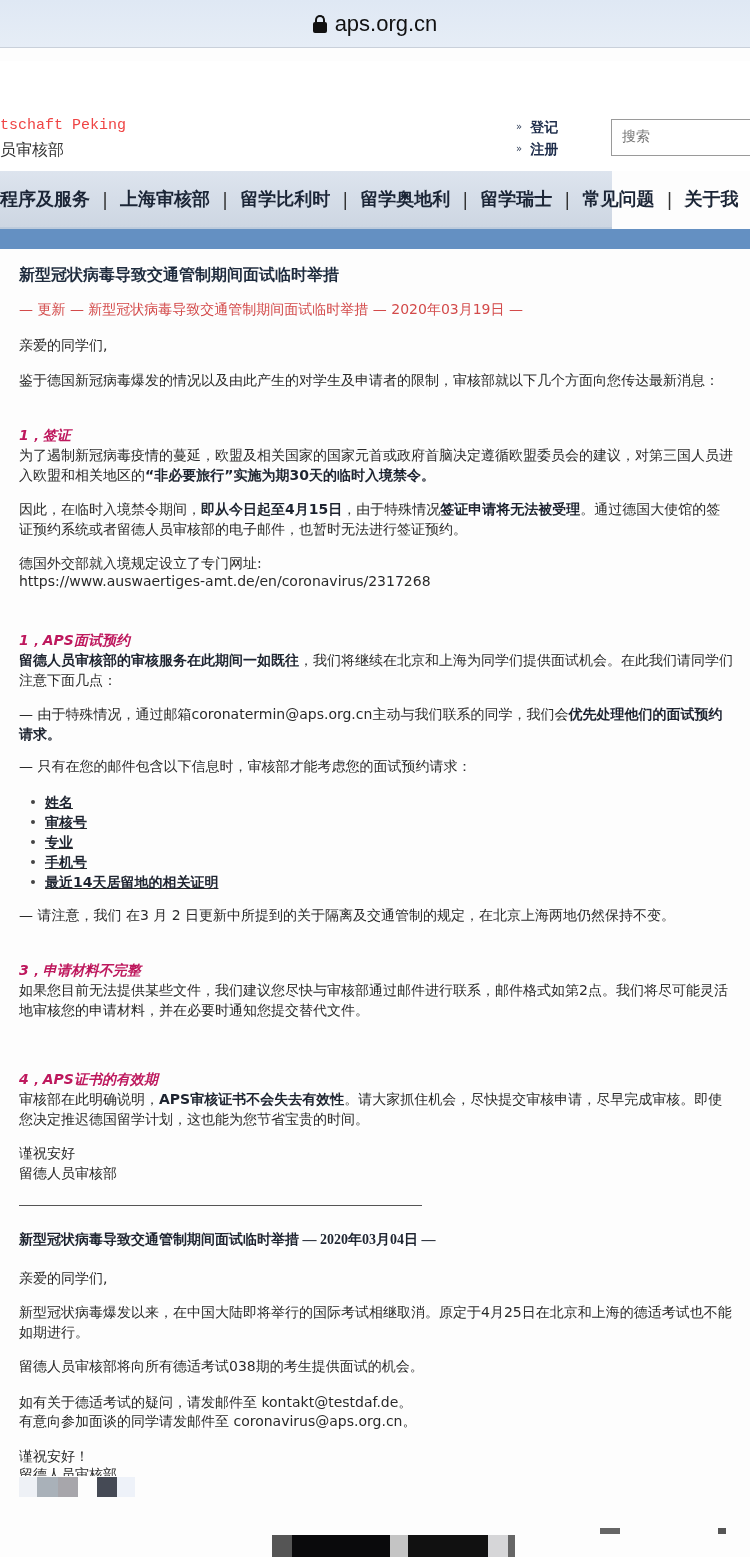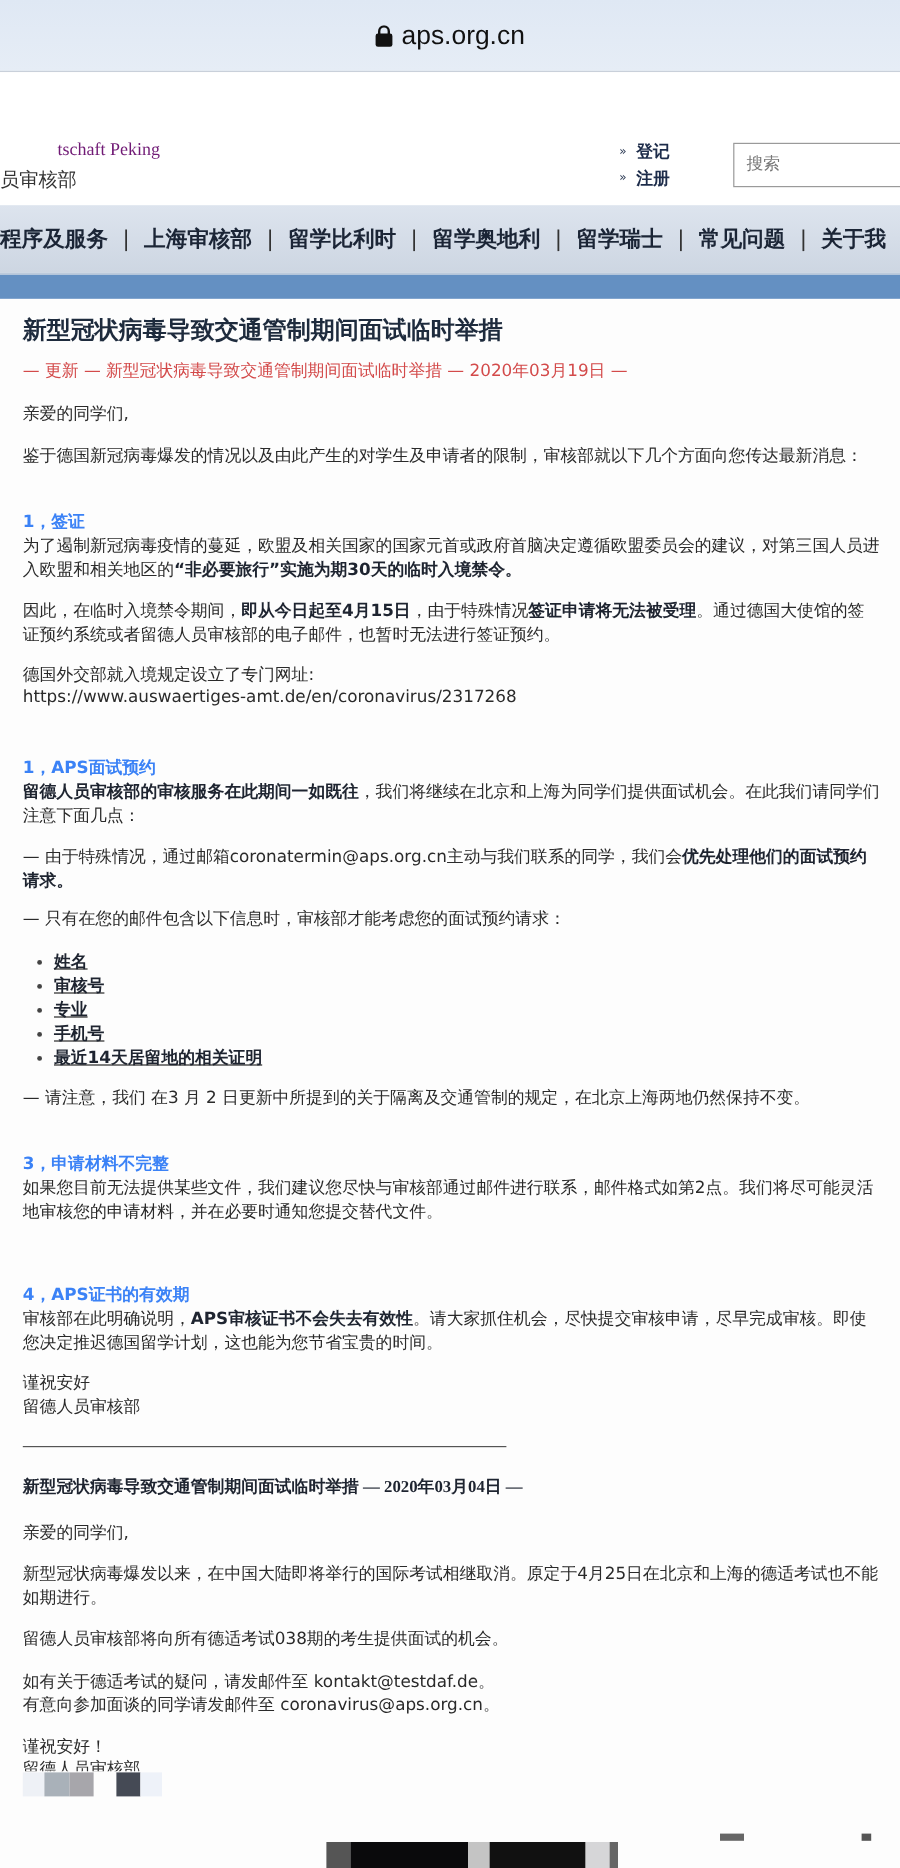--- a/index.html
+++ b/index.html
@@ -1,47 +1,47 @@
 <!DOCTYPE html>
 <html><head>
 <meta charset="utf-8">
 <style>
   * { box-sizing: border-box; margin: 0; padding: 0; }
   html, body { width: 750px; height: 1557px; overflow: hidden; background: #fdfdfd; }
   body { font-family: "DejaVu Sans", "Liberation Sans", sans-serif; color: #222; position: relative; }
 
-  .url-bar { position: absolute; left: 0; top: 0; width: 750px; height: 60px;
+  .url-bar { position: absolute; left: 0; top: 0; width: 750px; height: 48px;
     background: linear-gradient(#dfe8f4, #e6edf6); border-bottom: 1px solid #c9d0da;
     display: flex; align-items: center; justify-content: center; }
   .url-inner { display: flex; align-items: center; gap: 8px; font-family: "Liberation Sans", sans-serif; font-size: 22px; color: #111; }
   .lock { width: 14px; height: 18px; position: relative; }
   .lock::before { content: ""; position: absolute; left: 2px; top: 0; width: 10px; height: 10px; border: 2px solid #111; border-bottom: none; border-radius: 5px 5px 0 0; box-sizing: border-box; }
   .lock::after { content: ""; position: absolute; left: 0; top: 7px; width: 14px; height: 11px; background: #111; border-radius: 2px; }
 
   .header { position: absolute; left: 0; top: 61px; width: 750px; height: 110px; background: #fff; }
-  .logo-line1 { position: absolute; left: 0; top: 117px; font-family: Liberation Serif, serif; font-size: 15px; color: #701a75; padding-left: 48px; }
+  .logo-line1 { position: absolute; left: 0; top: 117px; font-family: Liberation Mono, monospace; font-size: 15px; color: #ef4444; }
   .logo-line2 { position: absolute; left: 0; top: 140px; font-size: 16px; color: #333; }
   .auth-links { position: absolute; left: 516px; top: 116px; font-size: 14px; line-height: 22px; }
   .auth-link { display: flex; align-items: center; gap: 8px; color: #1d2c4a; font-weight: bold; }
   .chev { font-size: 10px; color: #33405a; font-weight: normal; }
   .search-box { position: absolute; left: 611px; top: 119px; width: 150px; height: 37px; border: 1px solid #9a9a9a; background: #fff; padding: 8px 10px; font-size: 14px; color: #777; }
 
-  .nav { position: absolute; left: 0; top: 171px; width: 750px; height: 58px; background: linear-gradient(#dde4ee, #cdd6e2); border-bottom: 2px solid #bccadb;
+  .nav { position: absolute; left: 0; top: 171px; width: 612px; height: 58px; background: linear-gradient(#dde4ee, #cdd6e2); border-bottom: 2px solid #bccadb;
     display: flex; align-items: center; white-space: nowrap; font-size: 18px; font-weight: bold; color: #1b2536; }
   .nav-item { padding: 0 12px; }
   .nav-item:first-child { padding-left: 0; margin-left: 0; }
   .nav-sep { color: #333; font-weight: normal; font-size: 18px; }
   .blue-band { position: absolute; left: 0; top: 229px; width: 750px; height: 20px; background: #6490c2; }
 
   .content { position: absolute; left: 19px; top: 249px; width: 720px; font-size: 14px; line-height: 20px; color: #2a2a2a; }
-  .title { position: absolute; top: 16px; font-size: 20px; font-weight: bold; color: #1e2b3d; }
+  .title { position: absolute; top: 16px; font-size: 16px; font-weight: bold; color: #1e2b3d; }
   .update { position: absolute; top: 50px; font-size: 14px; font-weight: normal; color: #d34a4a; }
   .p { position: absolute; left: 0; width: 715px; }
   .b { font-weight: bold; color: #1e2430; }
-  .section-title { font-weight: bold; color: #3b82f6; }
+  .section-title { font-weight: bold; color: #be185d; font-style: italic; }
   .bullets { position: absolute; left: 12px; text-decoration: underline; }
   .bullet { display: flex; align-items: center; gap: 10px; height: 20px; font-weight: bold; color: #1e2430; }
   .dot { width: 4px; height: 4px; background: #444; border-radius: 50%; }
   .rule { position: absolute; left: 0; width: 403px; border-top: 1px solid #555; }
   .subhead { position: absolute; top: 981px; font-weight: bold; color: #1e2430; font-family: Liberation Serif, serif; }
 
   .blur { position: absolute; }
 </style>
 </head>
 <body>

